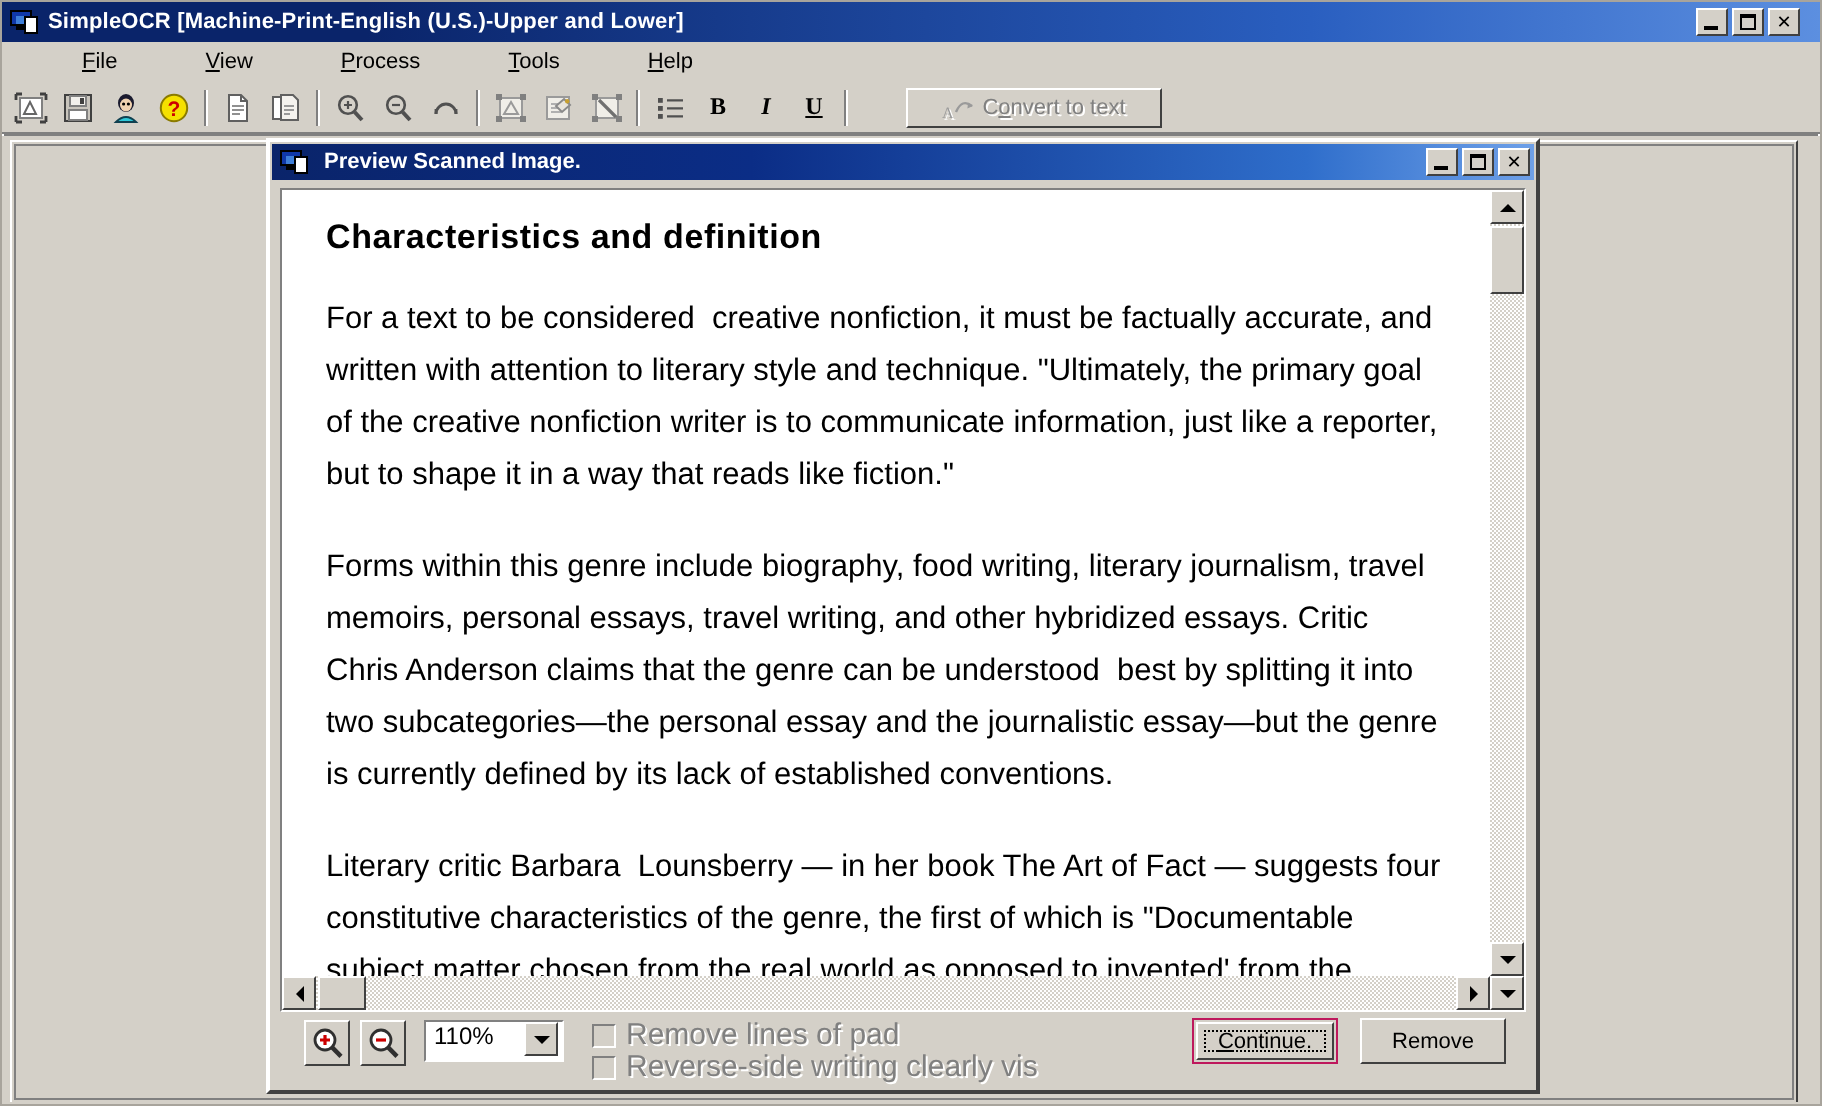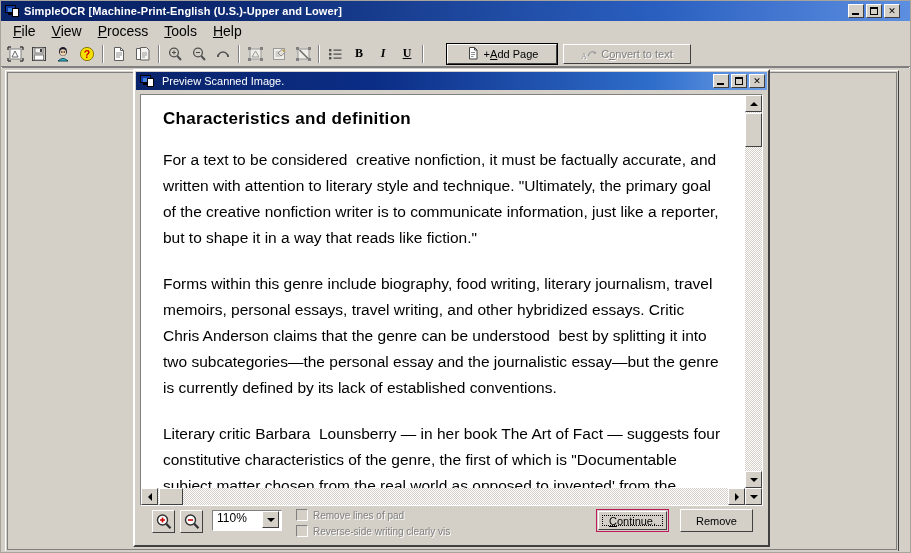--- a/index.html
+++ b/index.html
@@ -101,24 +101,25 @@
   
   .menubar {
     height: 19px;
     background: #d4d0c8;
     display: flex; align-items: center;
     padding-left: 4px;
     border-bottom: 1px solid #d4d0c8;
   }
   .menu-item {
     padding: 2px 8px;
-    font-size: 14px;
+    font-size: 11px;
     color: #000;
     cursor: default;
     white-space: nowrap;
+    margin-left: 28px;
   }
   .menu-item u { text-decoration: underline; }
 
   
   .toolbar {
     height: 26px;
     background: #d4d0c8;
     display: flex; align-items: center;
     padding: 0 2px;
     border-bottom: 1px solid #808080;
@@ -222,21 +223,21 @@
   }
   .dlg-titlebar {
     height: 18px;
     margin: 1px 1px 0 1px;
     background: linear-gradient(to right, #0a246a 0%, #0b2d86 38%, #2f6ecb 82%, #6ea0e8 100%);
     display: flex; align-items: center;
     padding: 0 2px 0 3px;
     box-sizing: border-box;
   }
   .dlg-title-text {
-    color: #fff; font-weight: normal; font-size: 11px;
+    color: #fff; font-weight: bold; font-size: 11px;
     flex: 1 1 auto; white-space: nowrap; overflow: hidden;
     margin-left: 3px;
   }
   .dlg-body {
     position: absolute;
     left: 1px; right: 1px; top: 19px; bottom: 1px;
     background: #d4d0c8;
     box-sizing: border-box;
   }
 
@@ -385,21 +386,21 @@
     border-right: 1px solid #404040;
     border-bottom: 1px solid #404040;
     box-sizing: border-box;
     position: relative;
     flex: 0 0 auto;
     cursor: default;
   }
   .chk-row {
     position: absolute;
     left: 156px;
-    font-size: 10px;
+    font-size: 15px;
     color: #808080;
     text-shadow: 1px 1px 0 #ffffff;
     display: flex; align-items: center; gap: 5px;
     white-space: nowrap;
   }
   .chk-box {
     width: 12px; height: 12px;
     background: #d4d0c8;
     border-top: 1px solid #808080;
     border-left: 1px solid #808080;
@@ -623,30 +624,20 @@
         <span style="font-style:italic;font-weight:bold;font-size:12px;font-family:'Liberation Serif',serif;color:#000;">I</span>
       </div>
       <div class="tb-btn">
         <span style="text-decoration:underline;font-weight:bold;font-size:12px;font-family:'Liberation Serif',serif;color:#000;">U</span>
       </div>
 
       <div class="tb-sep"></div>
 
       <div style="width:20px"></div>
 
-      <div class="big-btn primary" style="width:110px">
-        <svg width="14" height="13" viewBox="0 0 14 13">
-          <path d="M3.5 0.5 h5 l2.5 2.5 v9 h-7.5 Z" fill="#fff" stroke="#404040"></path>
-          <path d="M8.5 0.5 v2.5 h2.5" fill="none" stroke="#404040"></path>
-          <g stroke="#909090">
-              <path d="M5 5.5h4 M5 7.5h4 M5 9.5h2.5"></path>
-            </g>
-        </svg>
-        <span>+<u>A</u>dd Page</span>
-      </div>
 
       <div class="big-btn disabled" style="width:128px;margin-left:6px;">
         <svg width="16" height="13" viewBox="0 0 16 13">
           <text x="0" y="12" font-family="Liberation Serif, serif" font-size="8" fill="#9a9a9a">A</text>
           <path d="M7 9 q3 -7 8 -3" fill="none" stroke="#9a9a9a" stroke-width="1.2"></path>
           <path d="M13 4.5 l2.5 1.5 l-2.8 1.3 Z" fill="#9a9a9a"></path>
         </svg>
         <span>C<u>o</u>nvert to text</span>
       </div>
     </div>

